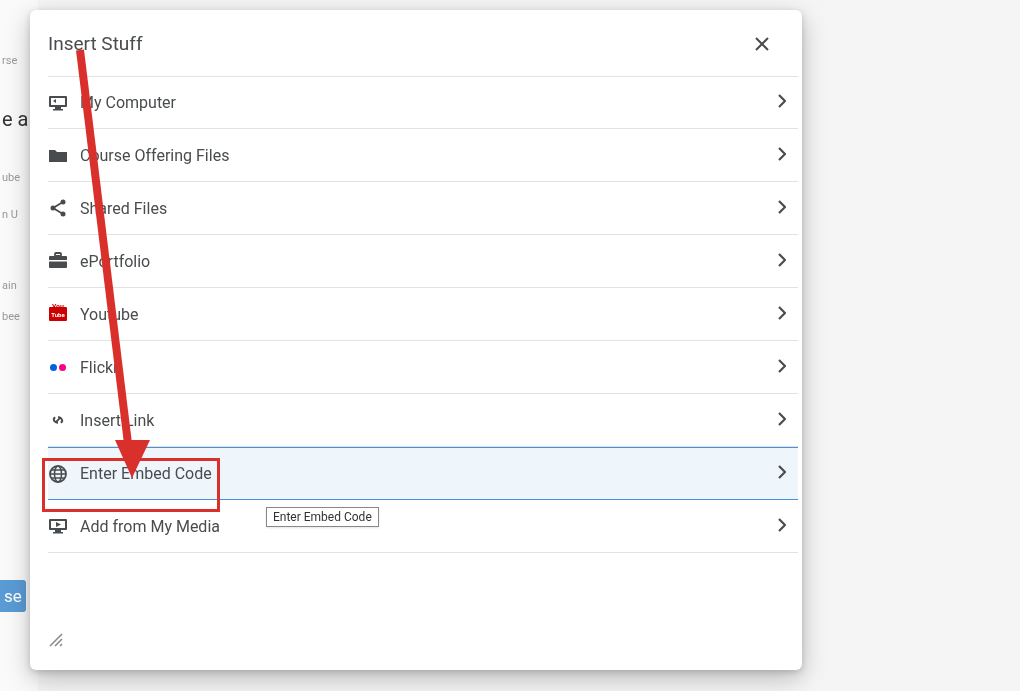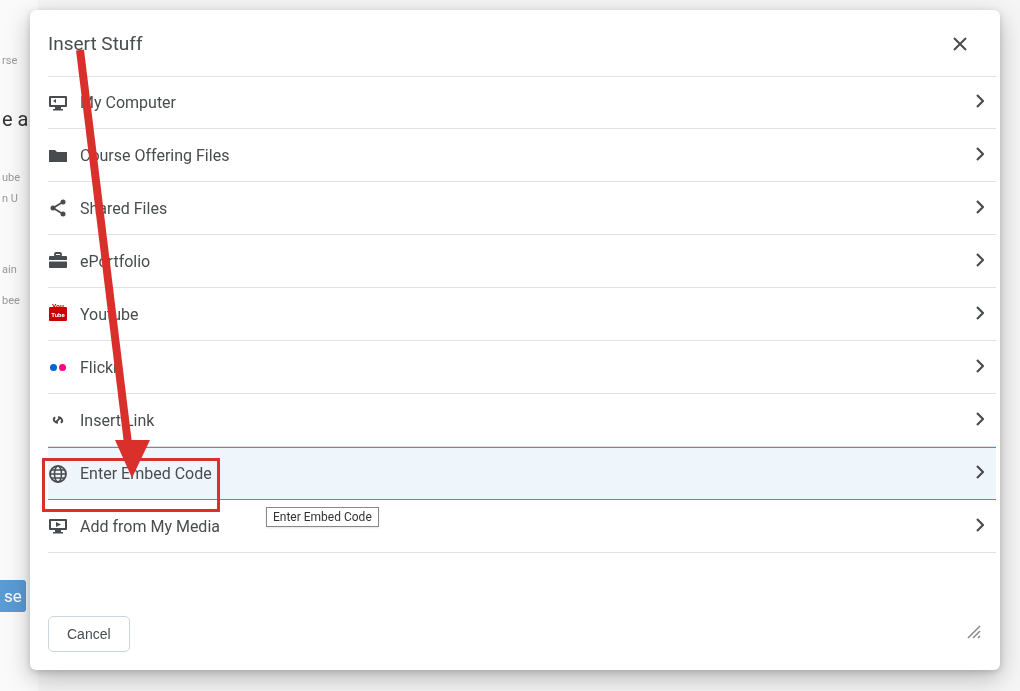--- a/index.html
+++ b/index.html
@@ -25,21 +25,21 @@
       left: 0; top: 580px;
       background: #5a9bd5;
       color: #fff;
       padding: 6px 4px;
       font-size: 17px;
       border-radius: 0 3px 3px 0;
     }
     .dialog {
       position: absolute;
       left: 30px; top: 10px;
-      width: 970px; height: 660px;
+      width: 772px; height: 660px;
       background: #fff;
       border-radius: 6px;
       box-shadow: 0 8px 24px rgba(0,0,0,0.25), 0 2px 6px rgba(0,0,0,0.15);
       display: flex;
       flex-direction: column;
     }
     .dialog-header {
       padding: 22px 28px 10px 18px;
       display: flex;
       justify-content: space-between;
@@ -173,21 +173,21 @@
     .flickr-icon { display: flex; gap: 2px; align-items: center; }
     .flickr-dot { width: 7px; height: 7px; border-radius: 50%; }
   </style>
 </head>
 <body>
 
 <div class="bg-left">
   <span style="margin-top:50px">rse</span>
   <span style="margin-top:32px;font-size:20px;color:#333">e a</span>
   <span style="margin-top:32px">ube</span>
-  <span style="margin-top:0">n U</span>
+  <span style="margin-top:16px">n U</span>
   <span style="margin-top:50px">ain</span>
   <span style="margin-top:10px">bee</span>
 </div>
 <div class="bg-btn">se</div>
 
 <div class="dialog">
   <div class="dialog-header">
     <div class="dialog-title">Insert Stuff</div>
     <div class="close-btn">
       <svg viewBox="0 0 14 14">
@@ -306,21 +306,20 @@
           </svg>
         </span>
         <span class="item-label">Add from My Media</span>
         <span class="chevron"><svg viewBox="0 0 8 14">
             <path d="M1 1 L7 7 L1 13" stroke="#494c4e" stroke-width="2.2" fill="none"></path>
           </svg></span>
       </div>
     </div>
 
   <div class="dialog-footer">
-    <button class="cancel-btn">Cancel</button>
     <div class="resize-handle">
       <svg viewBox="0 0 16 16">
         <path d="M14 2 L2 14 M14 7 L7 14 M14 12 L12 14" stroke="#888" stroke-width="1.5" fill="none"></path>
       </svg>
     </div>
   </div>
 </div>
 
 <div class="red-box" style="left:42px; top:458px; width:178px; height:54px;"></div>
 

